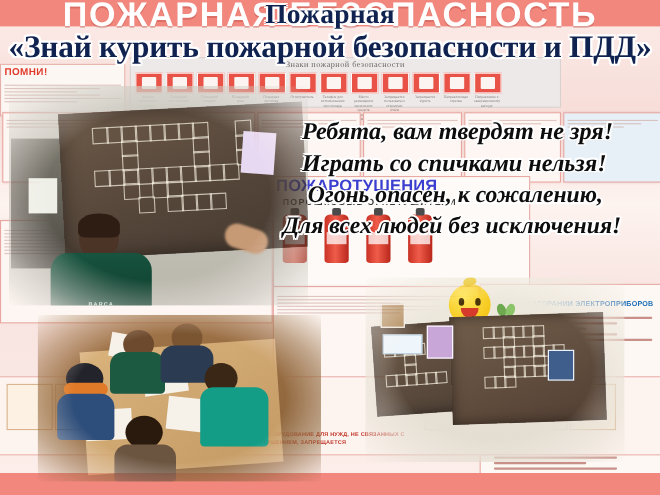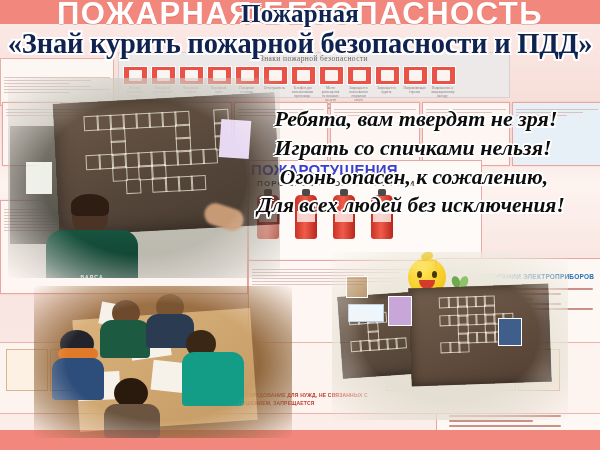--- a/index.html
+++ b/index.html
@@ -274,20 +274,21 @@
   .poem .l4{font-size:21.5px;margin-left:-10px;}
 </style>
 </head>
 <body>
 
 <div class="stage">
 
   <div class="bg-wall">
 
     <div class="pomni">
+      <div class="ph">ПОМНИ!</div>
       <div class="p-lines" style="top:16px;">
         <i></i>
           <i></i>
           <i></i>
           <i></i>
           <i></i>
           <i></i>
       </div>
     </div>
 

